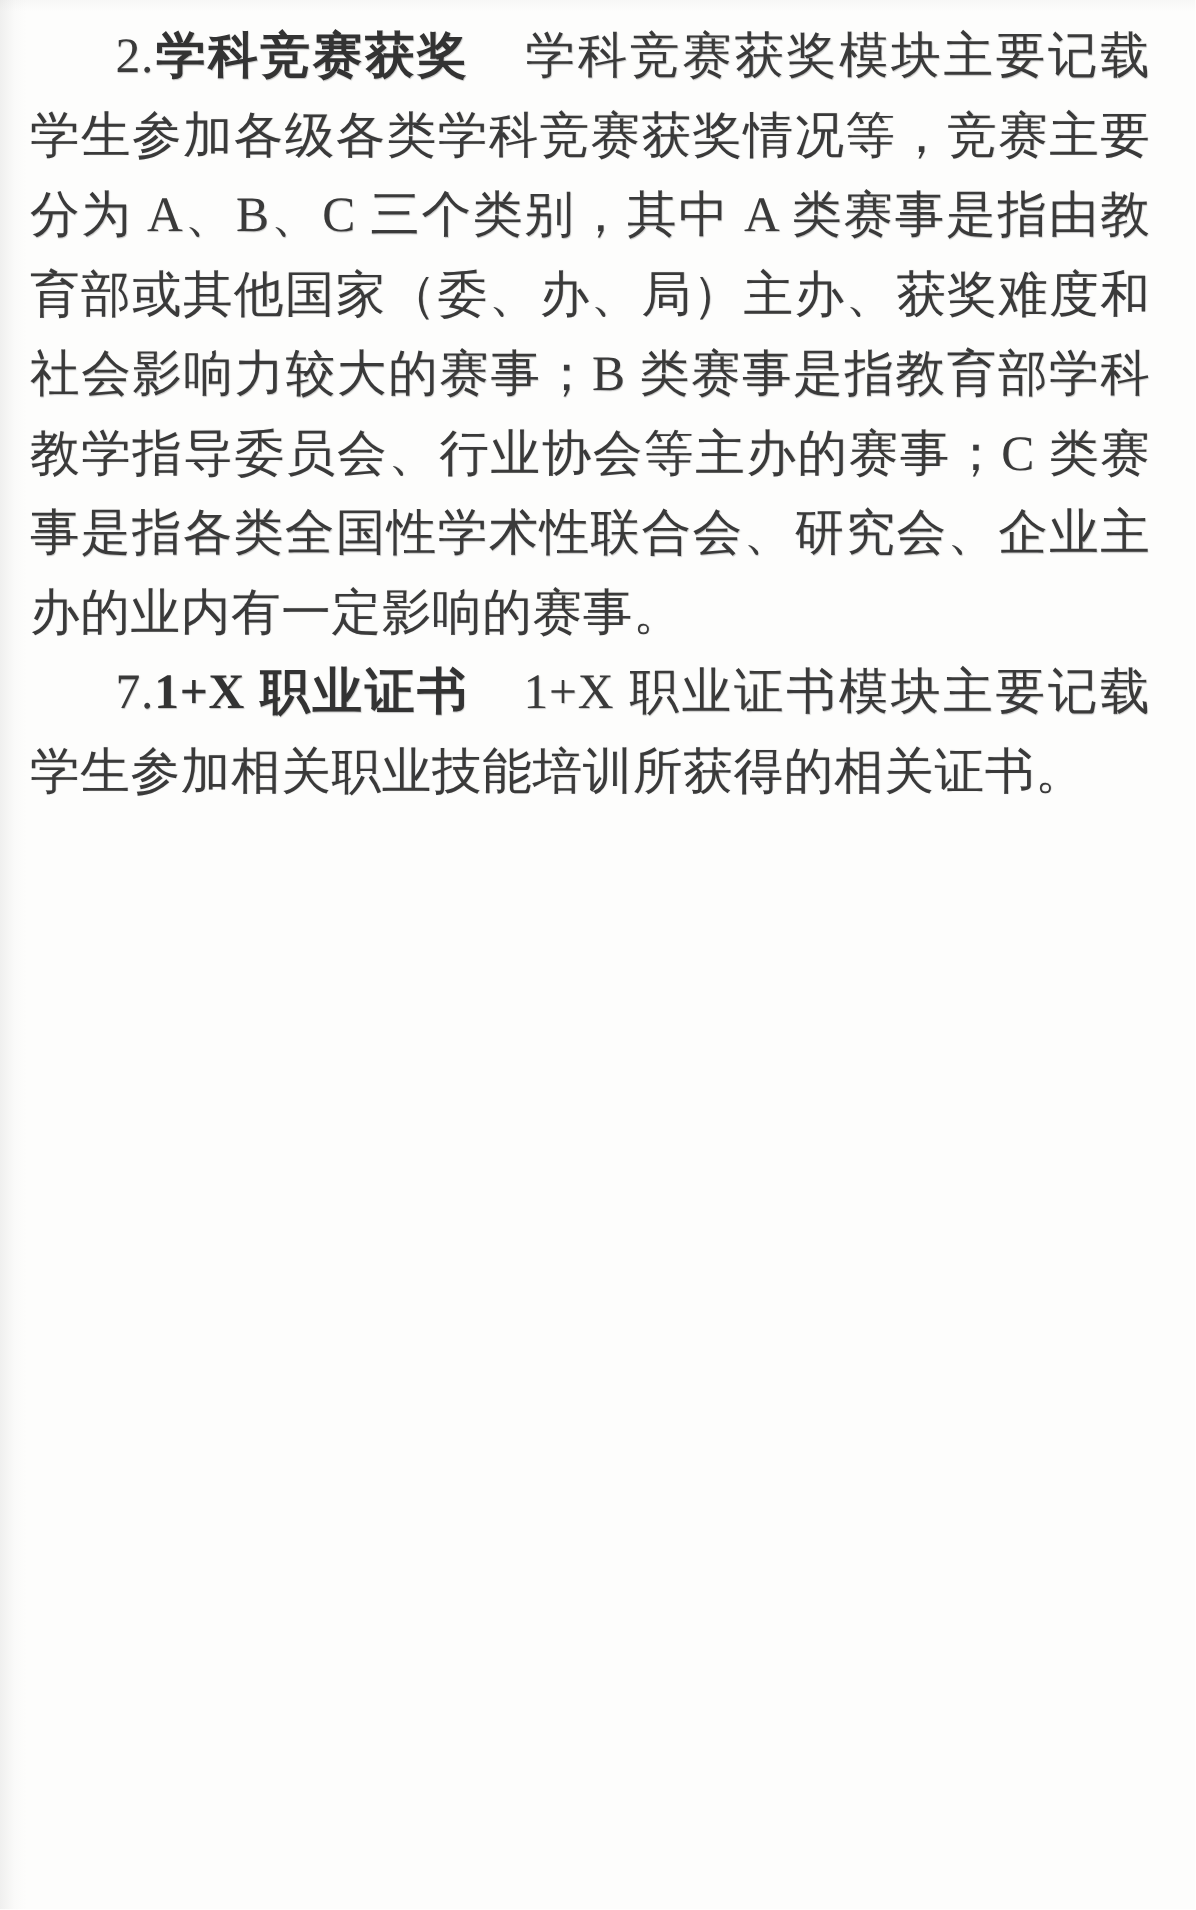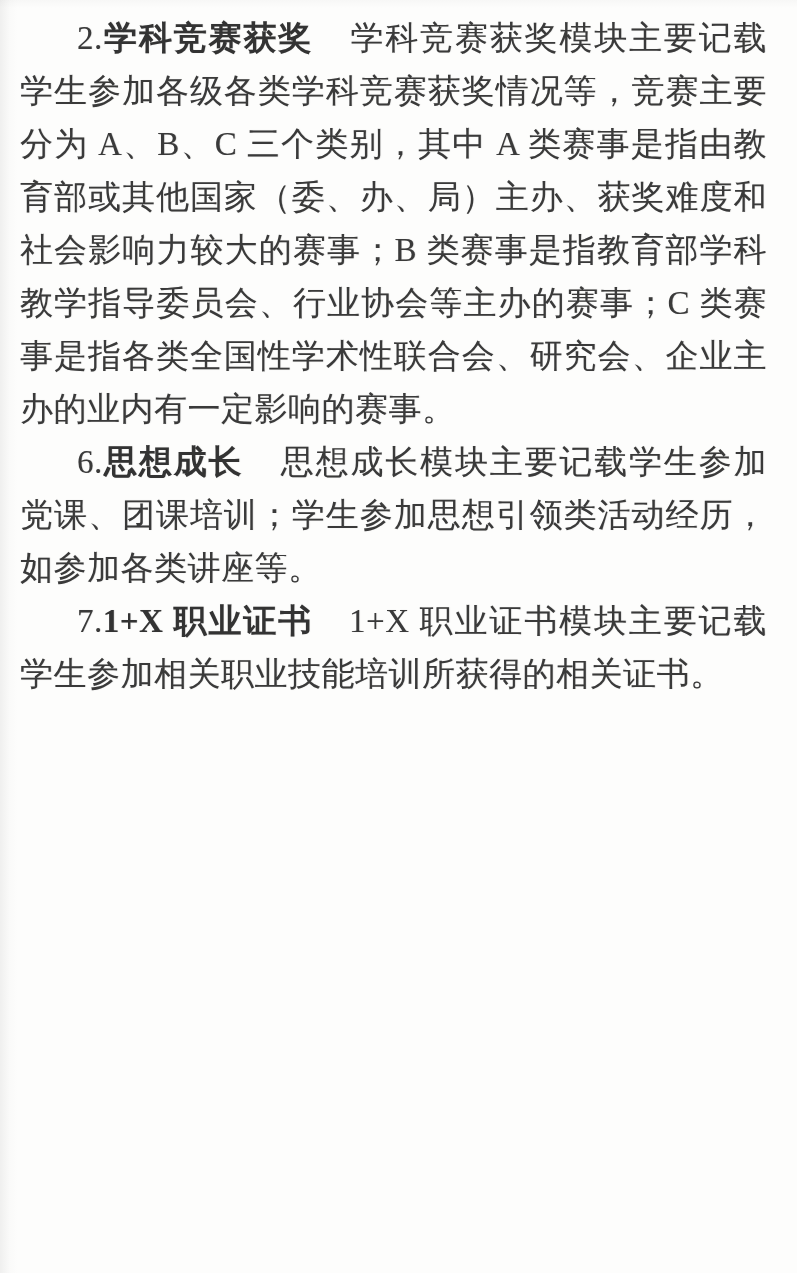--- a/index.html
+++ b/index.html
@@ -52,18 +52,17 @@
 <body>
 
 <div class="page">
   <div class="text-block">
 
     <p class="para"><span class="num">2.</span><span class="heading">学科竞赛获奖</span><span class="gap"></span><span class="body-text">学科竞赛获奖模块主要记载学生参加各级各类学科竞赛获奖情况等，竞赛主要分为 A、B、C 三个类别，其中 A 类赛事是指由教育部或其他国家（委、办、局）主办、获奖难度和社会影响力较大的赛事；B 类赛事是指教育部学科教学指导委员会、行业协会等主办的赛事；C 类赛事是指各类全国性学术性联合会、研究会、企业主办的业内有一定影响的赛事。</span></p>
 
 
 
 
-    <p class="para"><span class="num">6.</span><span class="heading">思想成长</span><span class="gap"></span><span class="body-text">思想成长模块主要记载学生参加党课、团课培训；学生参加思想引领类活动经历，如参加各类讲座等。</span></p>
 
     <p class="para"><span class="num">7.</span><span class="heading">1+X 职业证书</span><span class="gap"></span><span class="body-text">1+X 职业证书模块主要记载学生参加相关职业技能培训所获得的相关证书。</span></p>
 
   </div>
 </div>
 
 </body></html>

